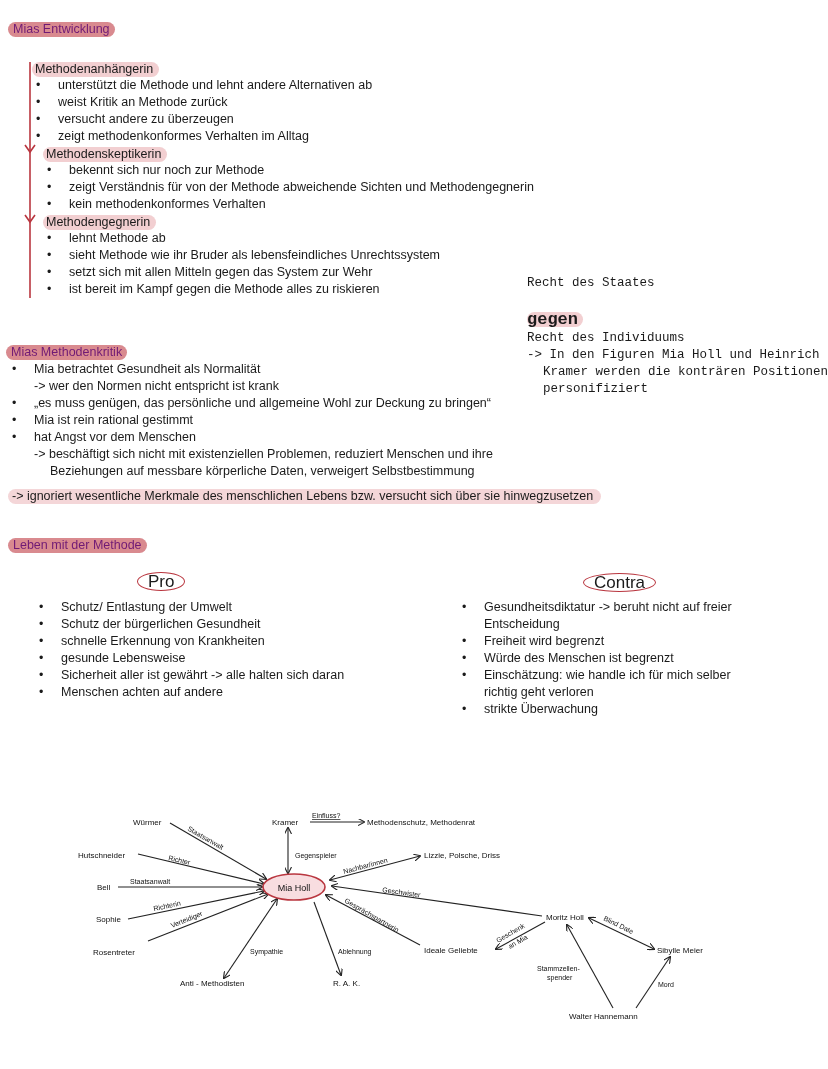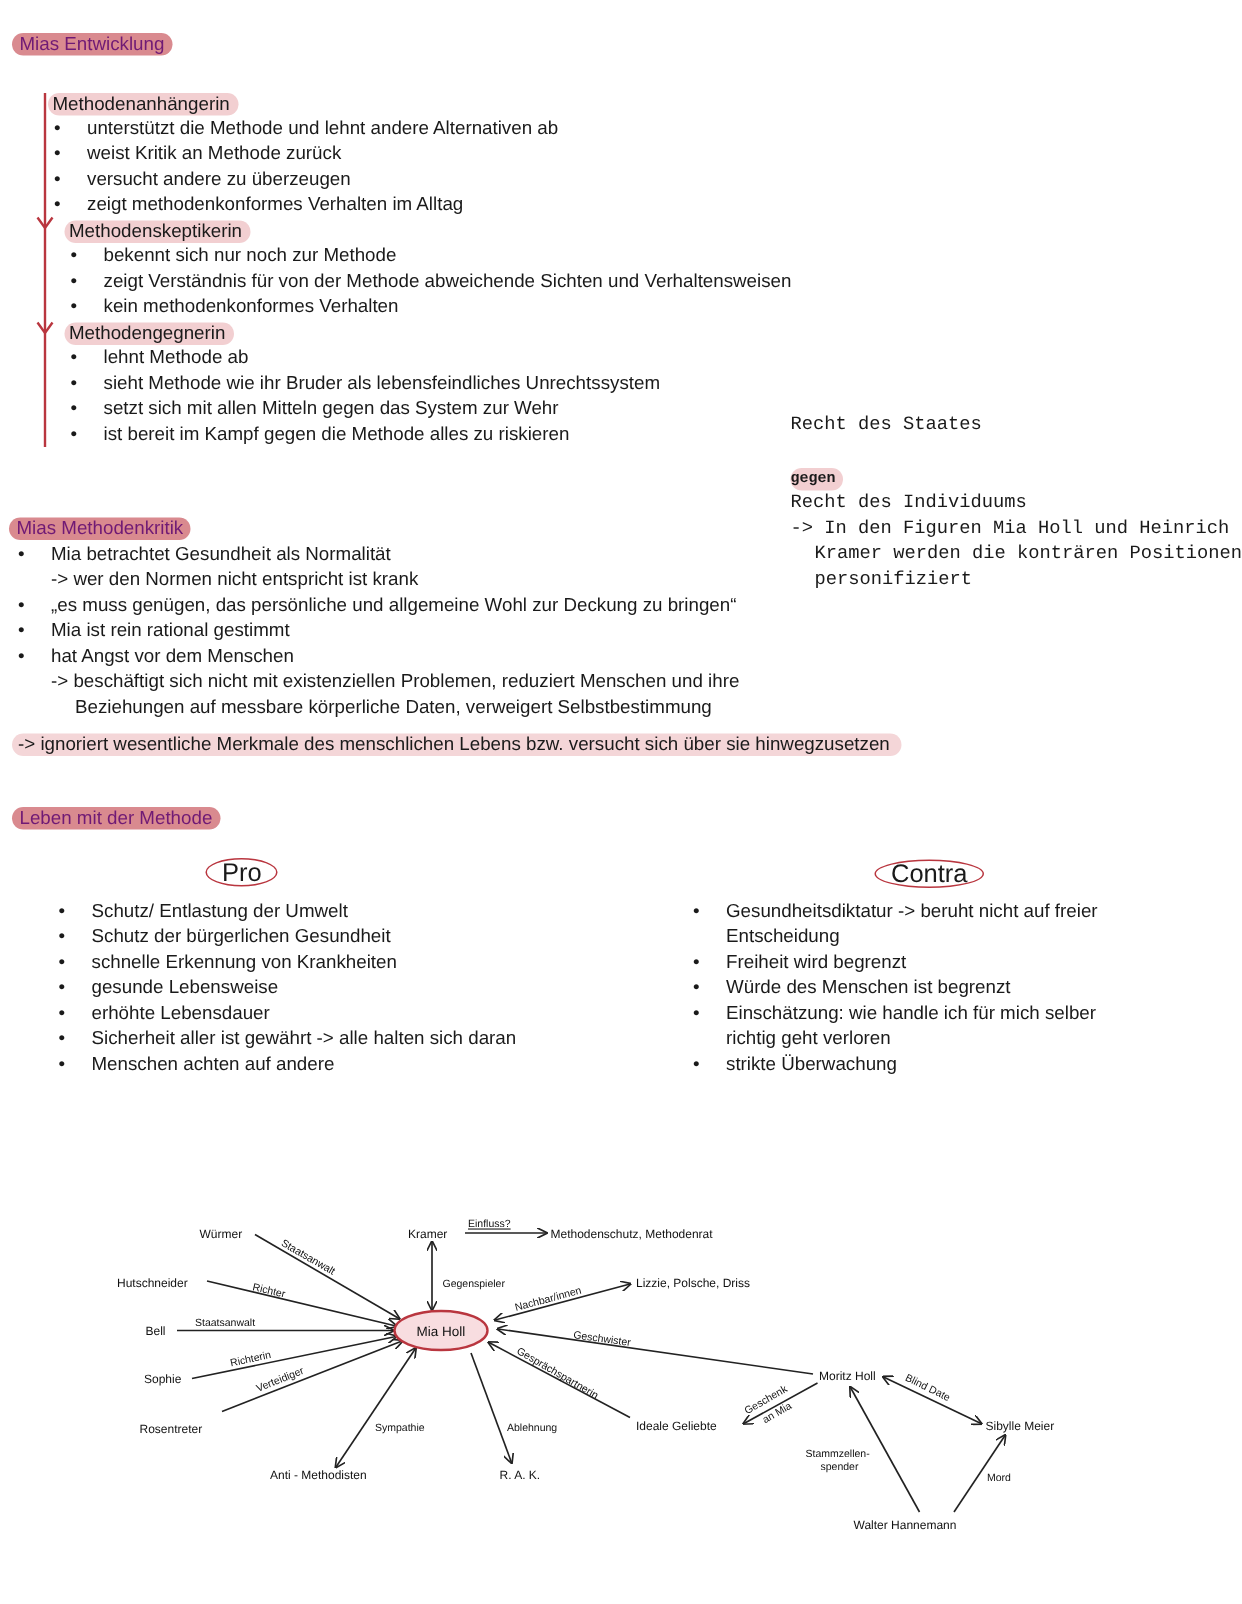--- a/index.html
+++ b/index.html
@@ -37,38 +37,38 @@
     <li>weist Kritik an Methode zurück</li>
     <li>versucht andere zu überzeugen</li>
     <li>zeigt methodenkonformes Verhalten im Alltag</li>
   </ul>
 </div>
 
 <div class="abs" style="left:43px;top:147px;">
   <span class="pill-soft">Methodenskeptikerin</span>
   <ul class="blist" style="margin-left:4px;">
     <li>bekennt sich nur noch zur Methode</li>
-    <li>zeigt Verständnis für von der Methode abweichende Sichten und Verhaltensweisen</li>
+    <li>zeigt Verständnis für von der Methode abweichende Sichten und Methodengegnerin</li>
     <li>kein methodenkonformes Verhalten</li>
   </ul>
 </div>
 
 <div class="abs" style="left:43px;top:215px;">
   <span class="pill-soft">Methodengegnerin</span>
   <ul class="blist" style="margin-left:4px;">
     <li>lehnt Methode ab</li>
     <li>sieht Methode wie ihr Bruder als lebensfeindliches Unrechtssystem</li>
     <li>setzt sich mit allen Mitteln gegen das System zur Wehr</li>
     <li>ist bereit im Kampf gegen die Methode alles zu riskieren</li>
   </ul>
 </div>
 
 <div class="abs" style="left:527px;top:275px;line-height:17px;font-family:Liberation Mono, monospace;">
   <div>Recht des Staates</div>
-  <div><span class="pill-soft bold" style="font-size:10px;padding:0 5px 0 0;margin-top:20px;">gegen</span></div>
+  <div><span class="pill-soft bold" style="font-size:17px;padding:0 5px 0 0;margin-top:20px;">gegen</span></div>
   <div>Recht des Individuums</div>
   <div>-&gt; In den Figuren Mia Holl und Heinrich</div>
   <div style="padding-left:16px;">Kramer werden die konträren Positionen</div>
   <div style="padding-left:16px;">personifiziert</div>
 </div>
 
 <div class="abs" style="left:6px;top:345px;">
   <span class="pill-strong">Mias Methodenkritik</span>
 </div>
 <div class="abs" style="left:12px;top:361px;">
@@ -94,21 +94,20 @@
 
 <div class="abs" style="left:137px;top:572px;">
   <span class="oval">Pro</span>
 </div>
 <div class="abs" style="left:39px;top:599px;">
   <ul class="blist">
     <li>Schutz/ Entlastung der Umwelt</li>
     <li>Schutz der bürgerlichen Gesundheit</li>
     <li>schnelle Erkennung von Krankheiten</li>
     <li>gesunde Lebensweise</li>
-    <li>erhöhte Lebensdauer</li>
     <li>Sicherheit aller ist gewährt -&gt; alle halten sich daran</li>
     <li>Menschen achten auf andere</li>
   </ul>
 </div>
 
 <div class="abs" style="left:583px;top:573px;">
   <span class="oval">Contra</span>
 </div>
 <div class="abs" style="left:462px;top:599px;">
   <ul class="blist">

